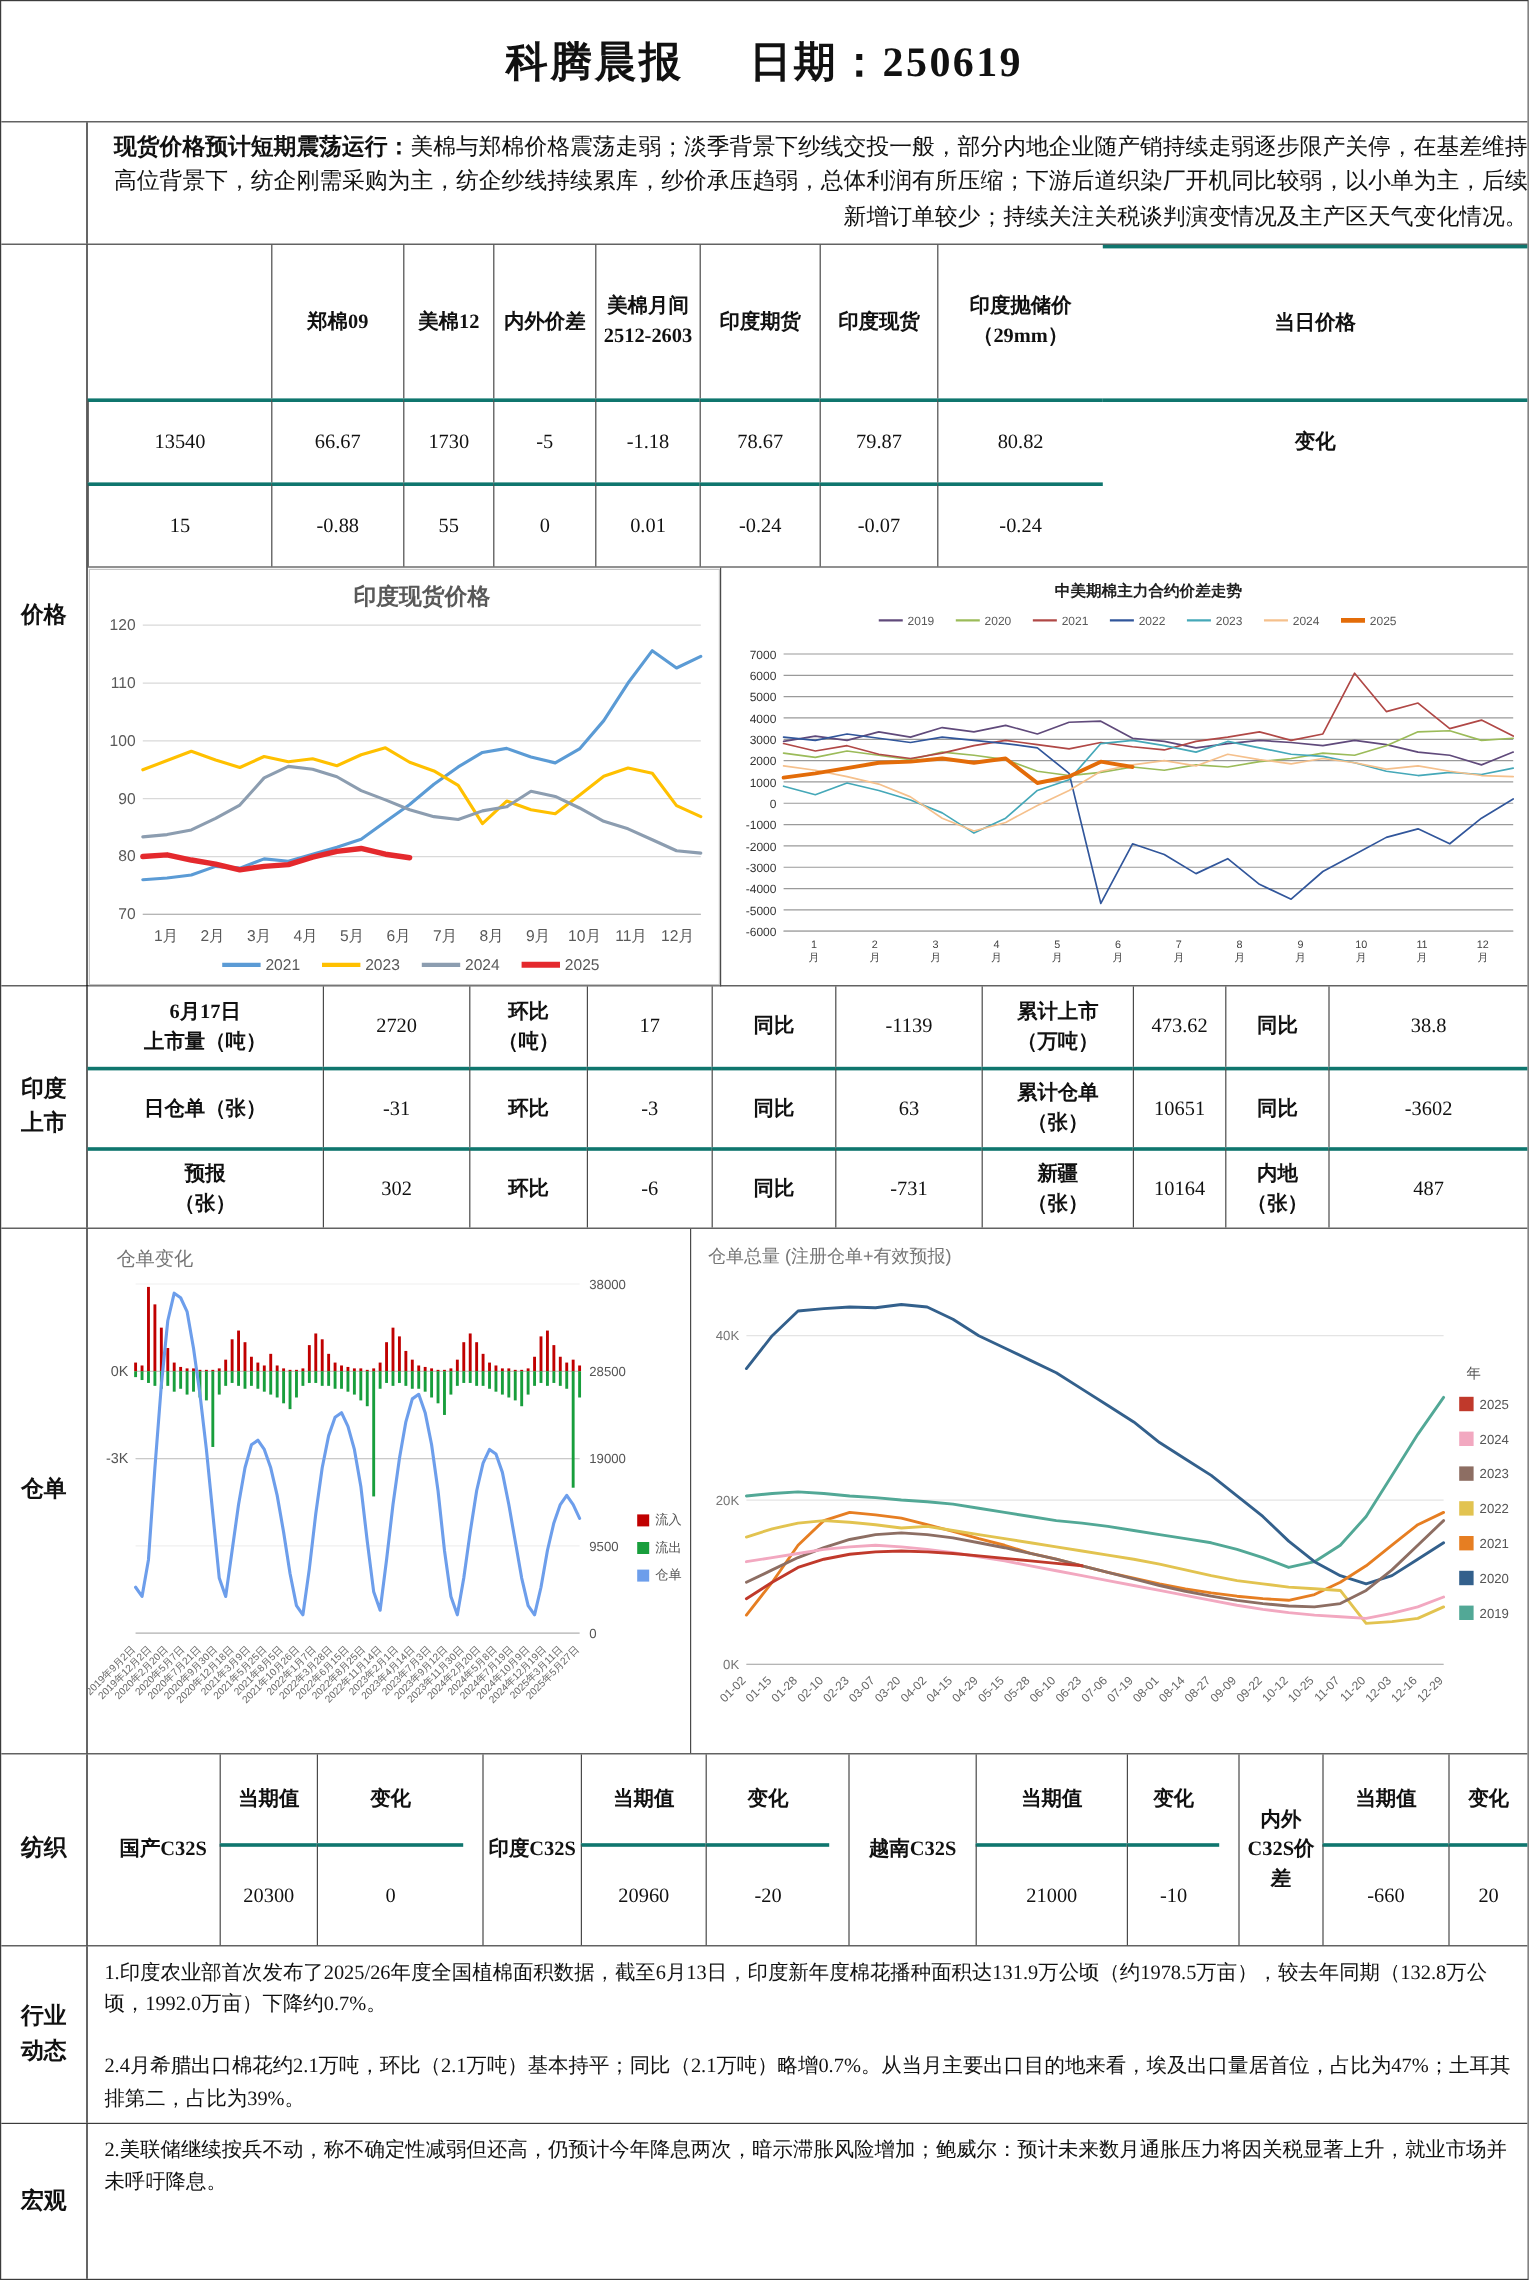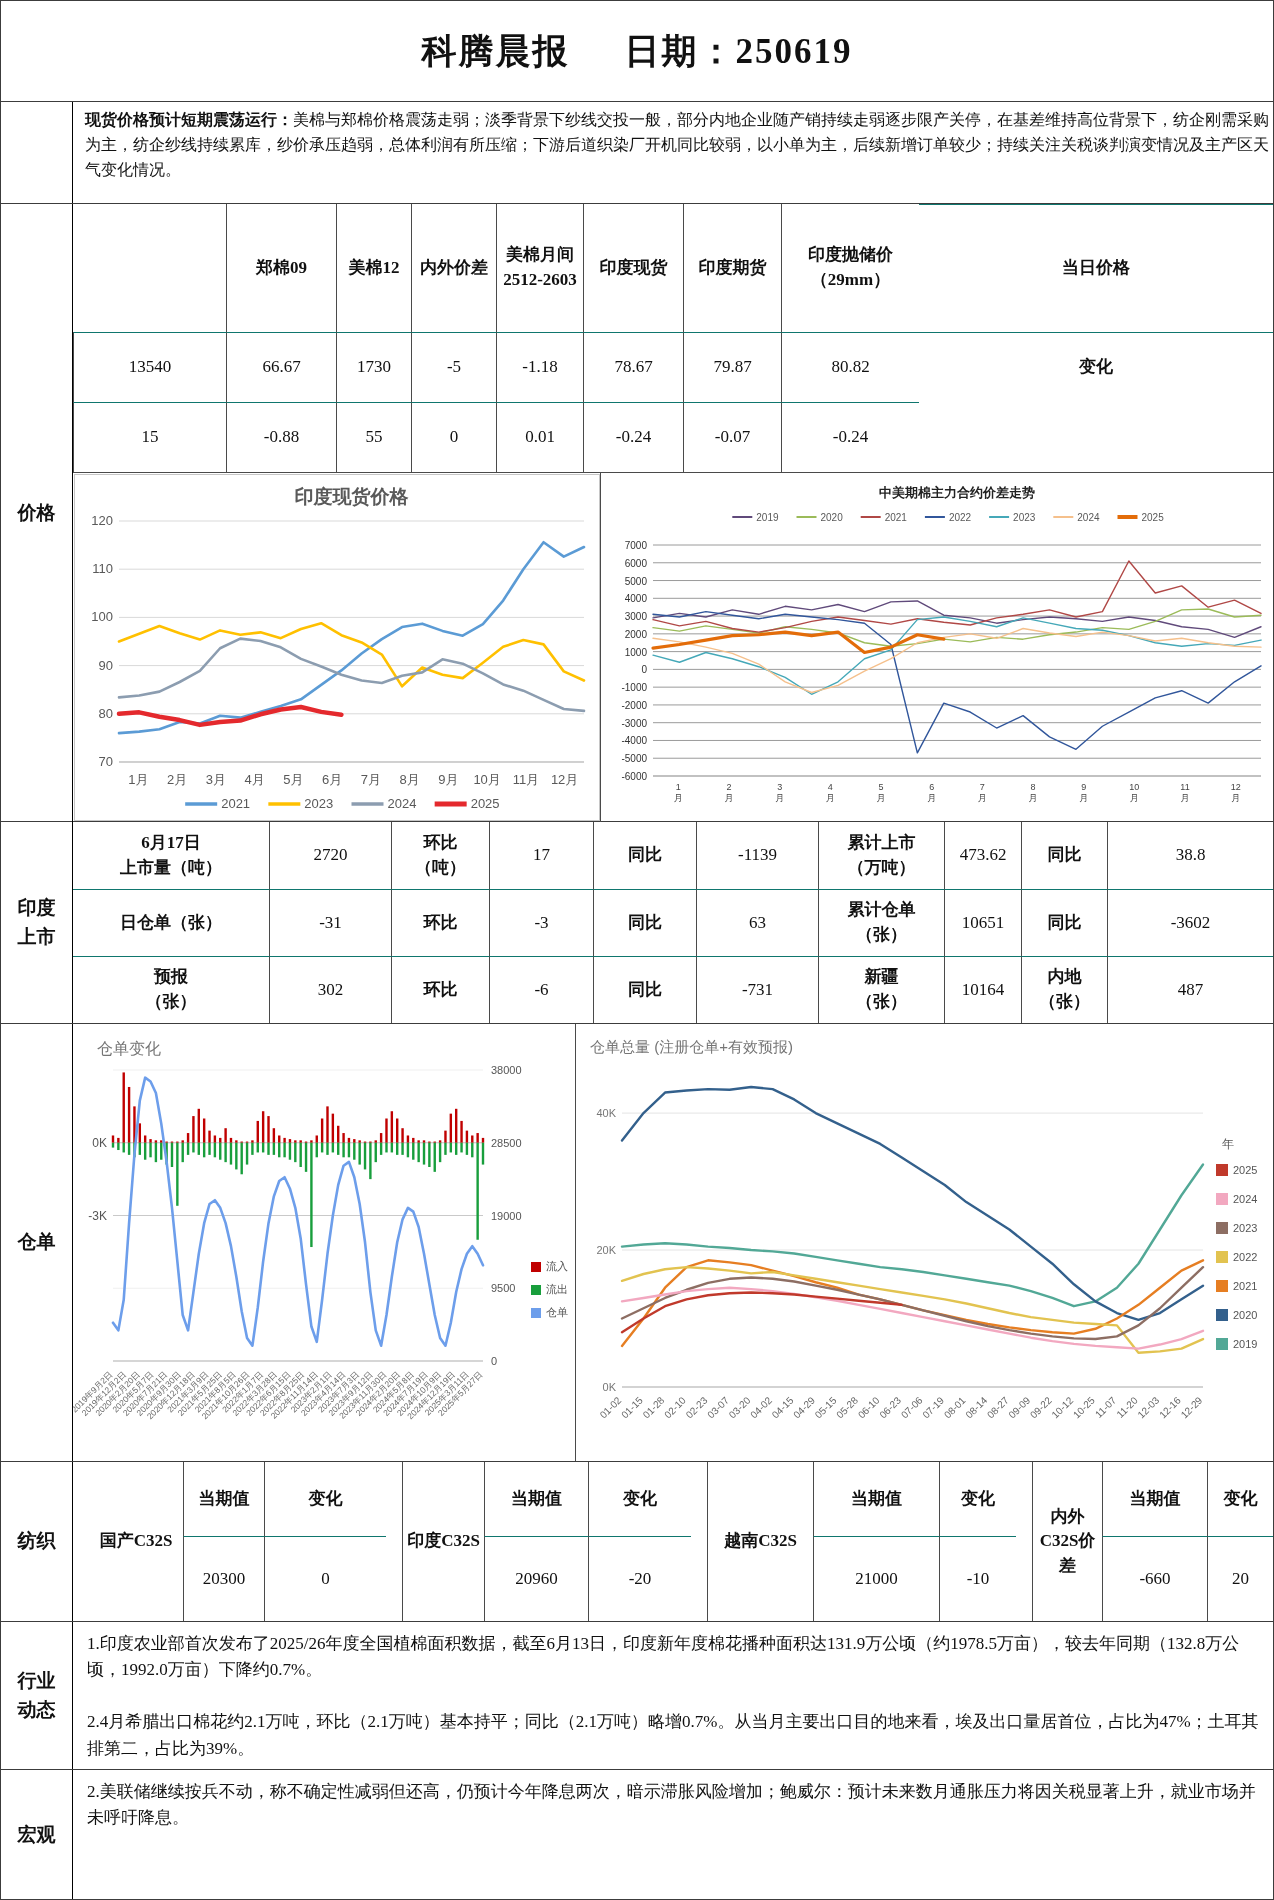--- a/index.html
+++ b/index.html
@@ -7,29 +7,29 @@
   .page { width: 1274px; height: 1900px; border: 1px solid #3c3c3c; background: #fff; overflow: hidden; }
   .sec { border-top: 1px solid #3c3c3c; display: grid; grid-template-columns: 72px 1fr; }
   .sec:first-child { border-top: none; }
   .side { border-right: 1px solid #000000; display: flex; align-items: center; justify-content: center;
           font-weight: bold; font-size: 19px; text-align: center; white-space: pre-line; line-height: 1.5; }
   
   .sec-header { height: 100px; display: flex; align-items: center; justify-content: center; gap: 55px; }
   .sec-header .t { font-size: 35px; font-weight: bold; letter-spacing: 2px; }
   
   .sec-summary { height: 102px; }
-  .sum-text { padding: 6px 0 4px 12px; font-size: 16px; line-height: 1.55; }
+  .sum-text { padding: 6px 0 4px 12px; font-size: 19px; line-height: 1.55; text-align: right; }
   .sum-text strong { font-weight: bold; }
   
   .cell { display: flex; align-items: center; justify-content: center; text-align: center;
           white-space: pre-line; font-size: 17px; line-height: 1.45; padding: 2px; }
   .lbl { font-weight: bold; }
   .hdr { font-weight: bold; }
   .bl { border-left: 1px solid #4a4a4a; }
-  .bt { border-top: 1px solid #0f766e; }
+  .bt { border-top: 3px solid #0f766e; }
   
   .sec-price { height: 618px; }
   .price-tbl { display: grid; grid-template-columns: 153px 110px 75px 85px 87px 100px 98px 138px 1fr;
                grid-template-rows: 128px 70px 70px; }
   .price-charts { height: 350px; display: grid; grid-template-columns: 528px 1fr; border-top: 1px solid #4a4a4a; }
   .chartbox { position: relative; overflow: hidden; }
   .chartbox svg { display: block; font-family: "Liberation Sans", "DejaVu Sans", sans-serif; }
   .cb-l { border-right: 1px solid #4a4a4a; }
   .frame { outline: 1px solid #c6c6c6; outline-offset: -2px; }
   
@@ -72,22 +72,22 @@
   <div class="sec sec-price">
     <div class="side">价格</div>
     <div>
       <div class="price-tbl">
         <div class="cell"></div>
         <div class="cell hdr bl">郑棉09</div>
         <div class="cell hdr bl">美棉12</div>
         <div class="cell hdr bl">内外价差</div>
         <div class="cell hdr bl">美棉月间
 2512-2603</div>
+        <div class="cell hdr bl">印度期货</div>
         <div class="cell hdr bl">印度现货</div>
-        <div class="cell hdr bl">印度期货</div>
         <div class="cell hdr bl">印度抛储价
 （29mm）</div>
 
         <div class="cell lbl bt">当日价格</div>
         <div class="cell bt bl">13540</div>
         <div class="cell bt bl">66.67</div>
         <div class="cell bt bl">1730</div>
         <div class="cell bt bl">-5</div>
         <div class="cell bt bl">-1.18</div>
         <div class="cell bt bl">78.67</div>

